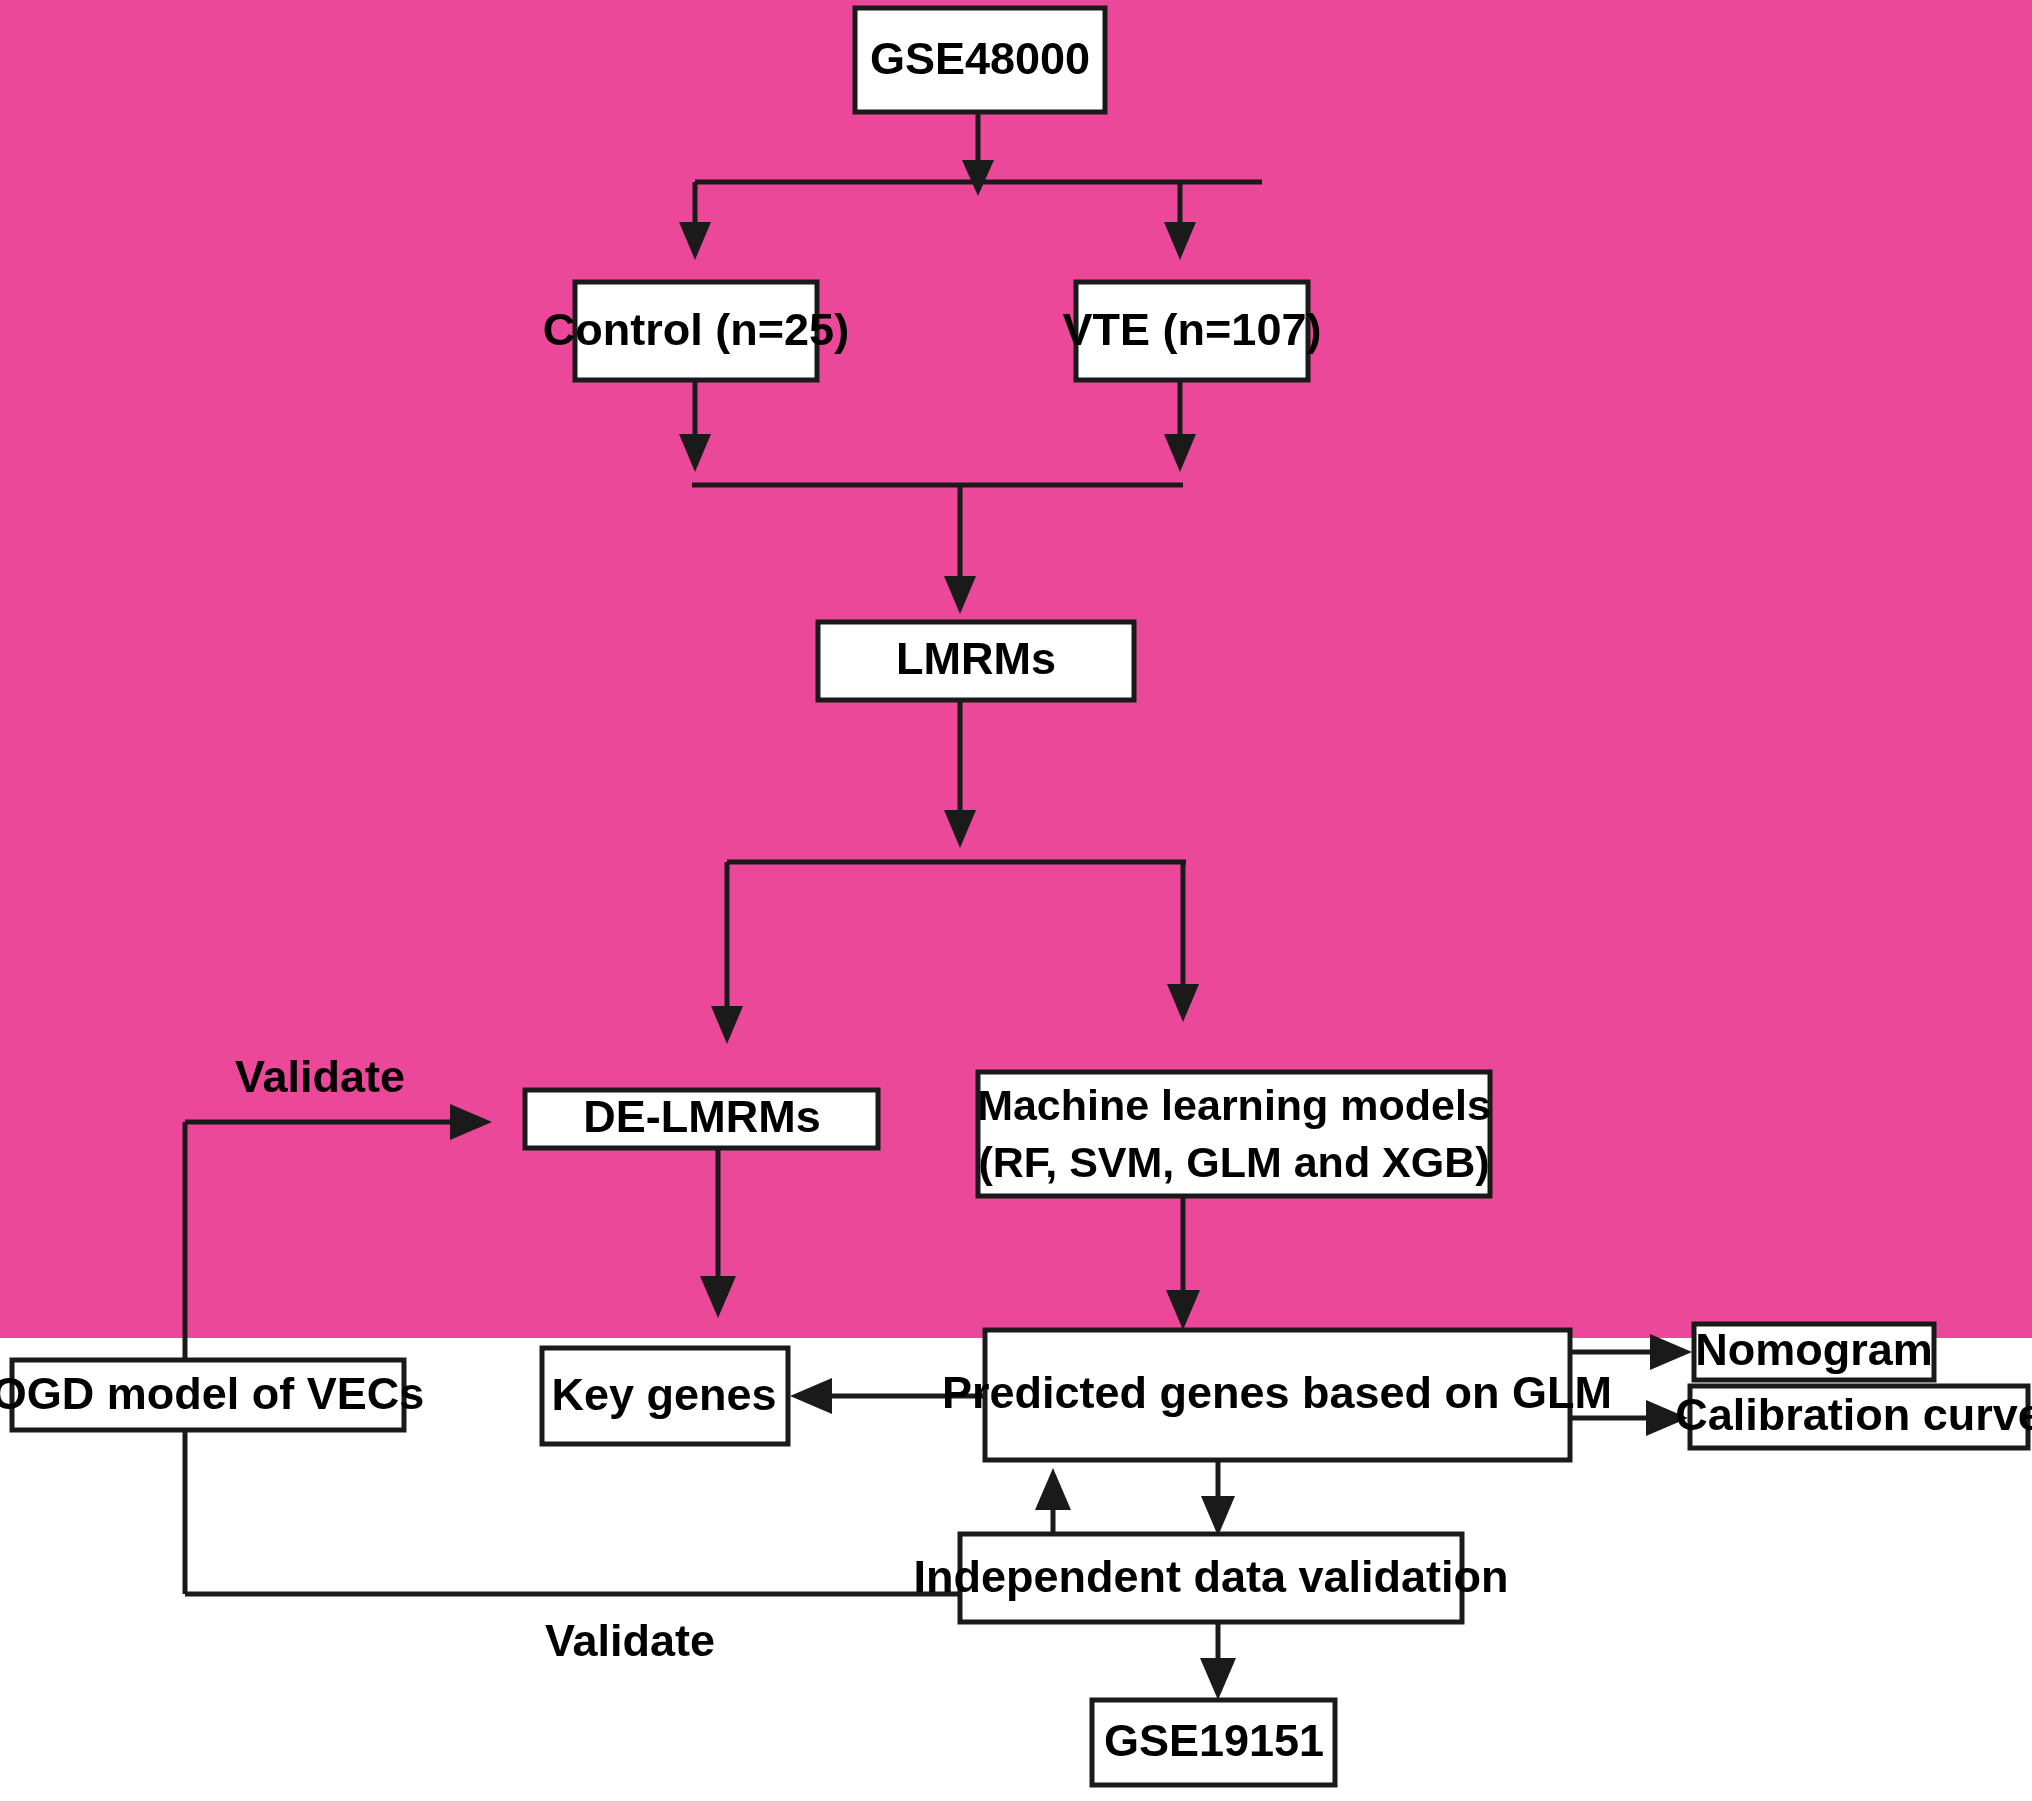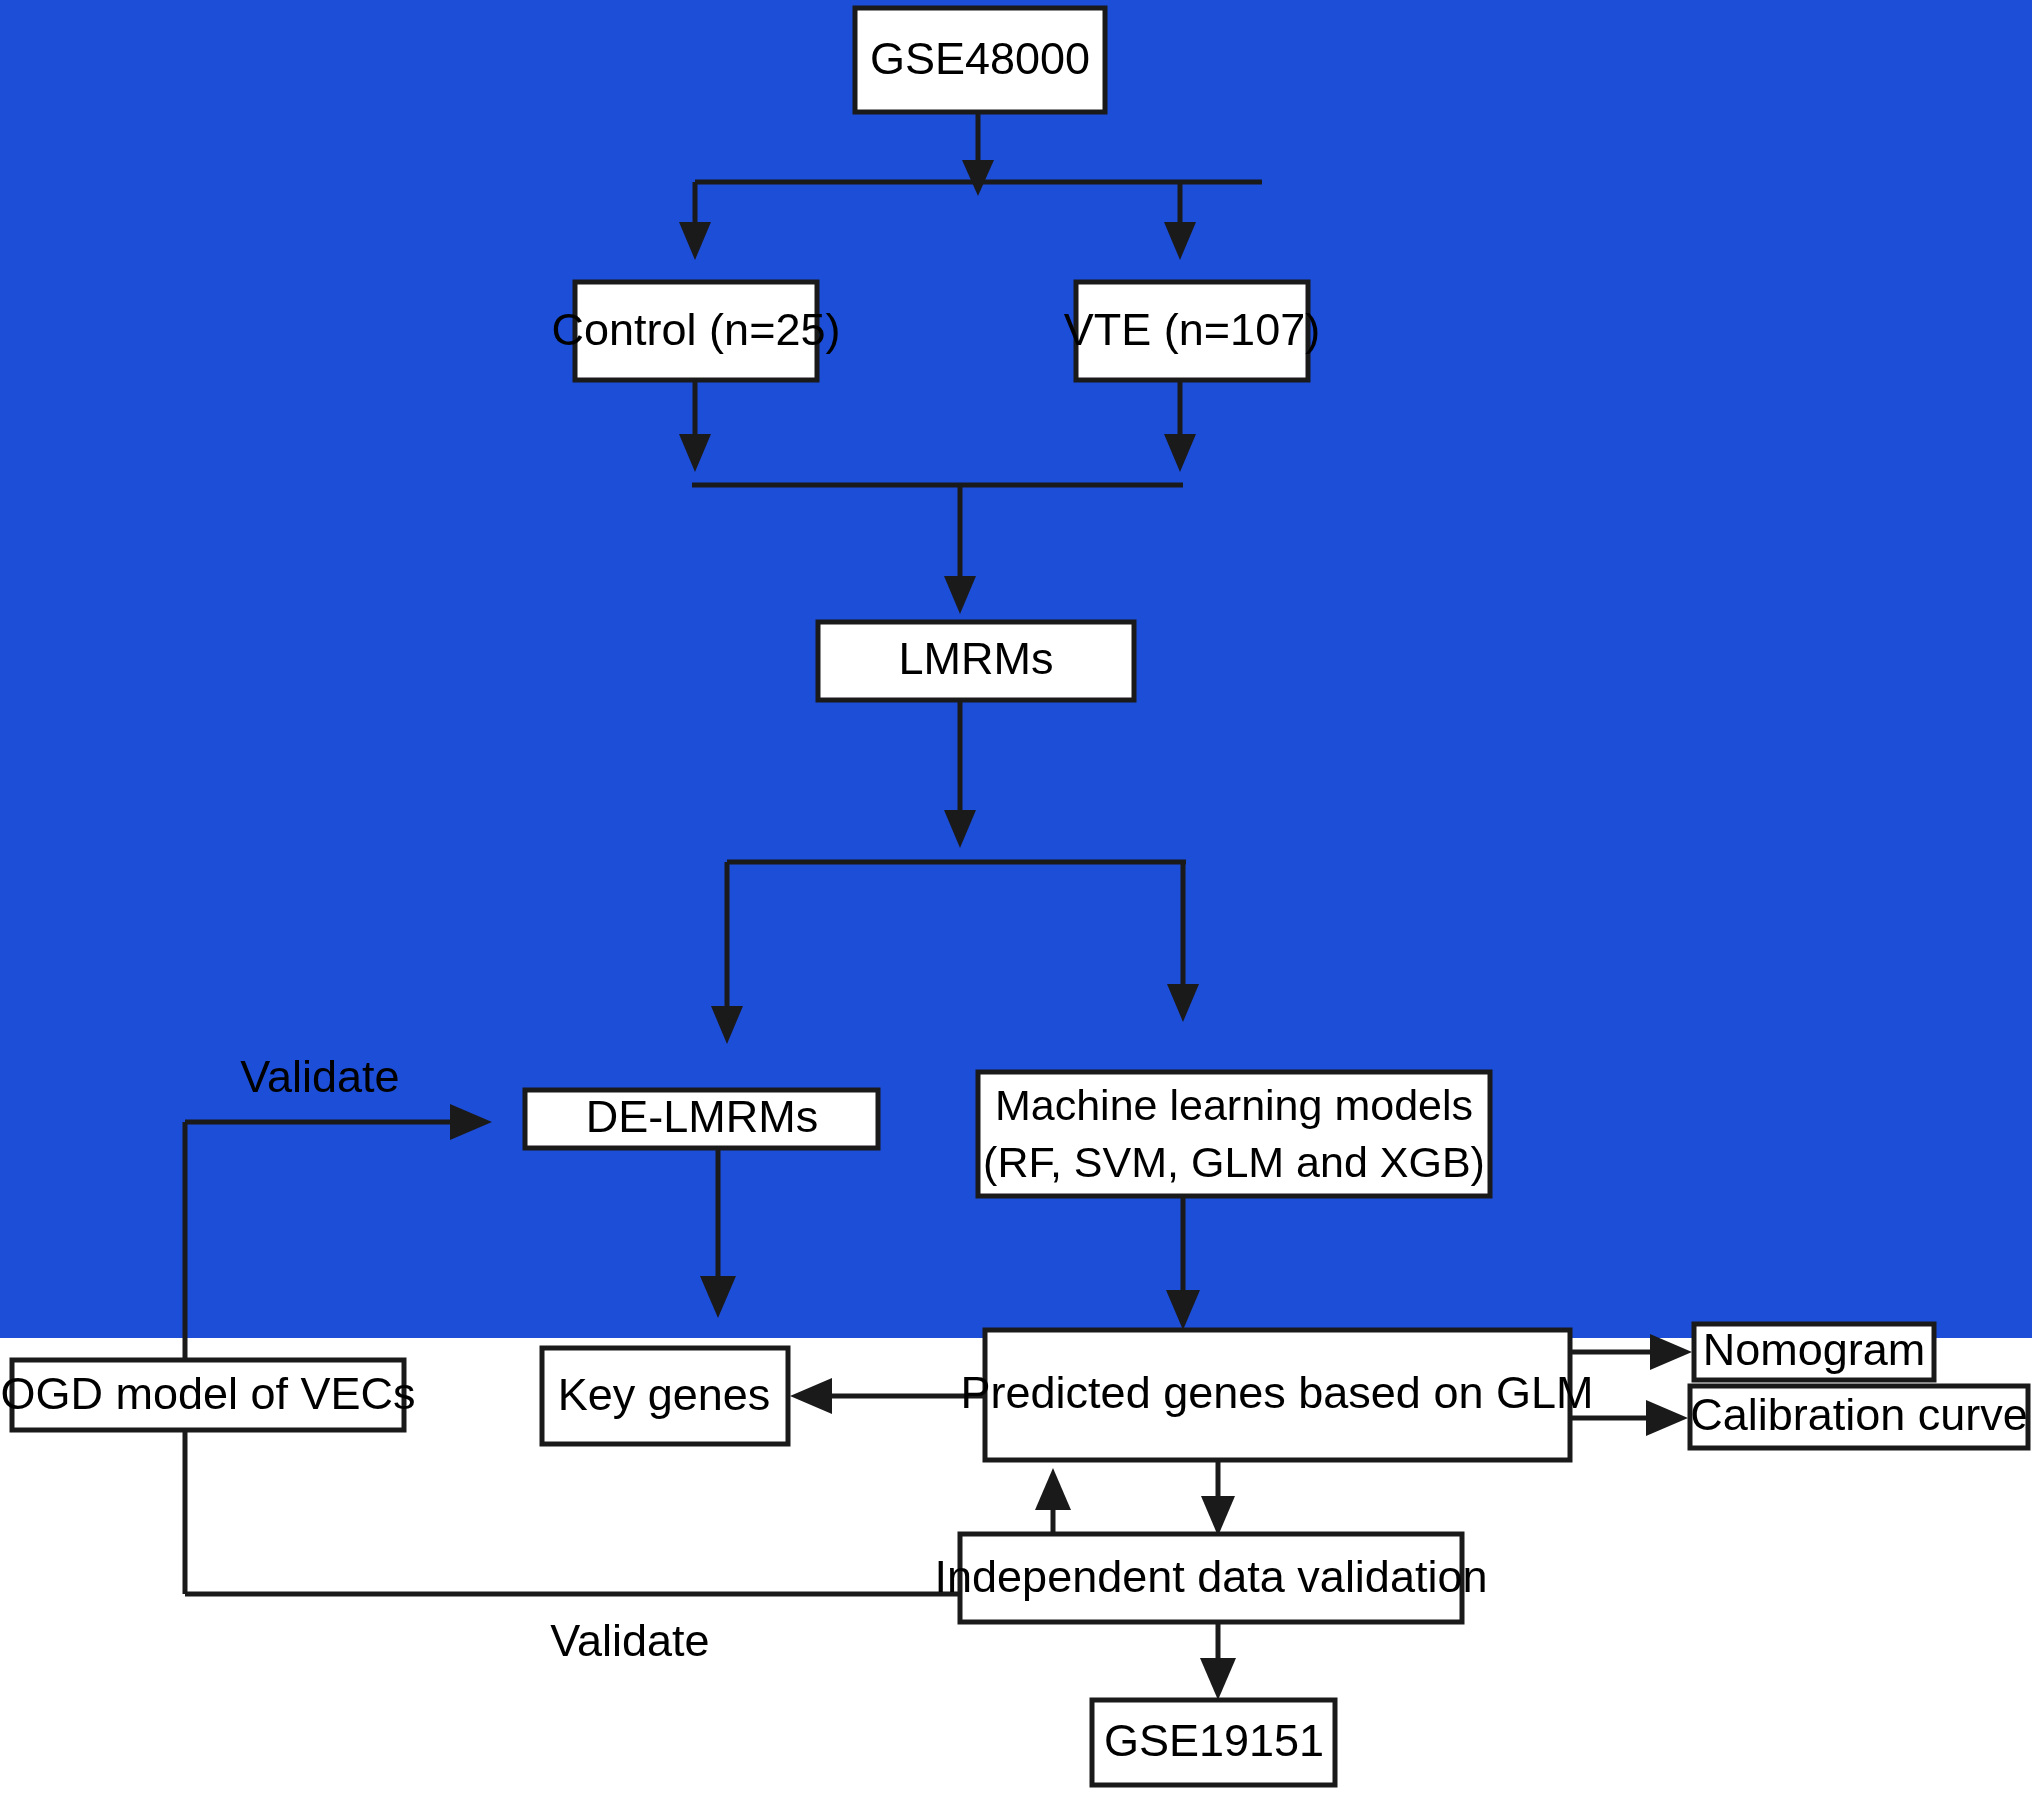--- a/index.html
+++ b/index.html
@@ -10,21 +10,22 @@
   body {
     width: 2032px;
     height: 1801px;
     font-family: "Liberation Sans", sans-serif;
     overflow: hidden;
   }
   #flowchart-root {
     position: relative;
     width: 2032px;
     height: 1338px;
-    background: #1d4ed8;
+    background: #ec4899;
+    font-weight: bold;
   }
   svg#flow-svg {
     position: absolute;
     top: 0;
     left: 0;
     width: 2032px;
     height: 1801px;
     display: block;
   }
   .node-rect {

